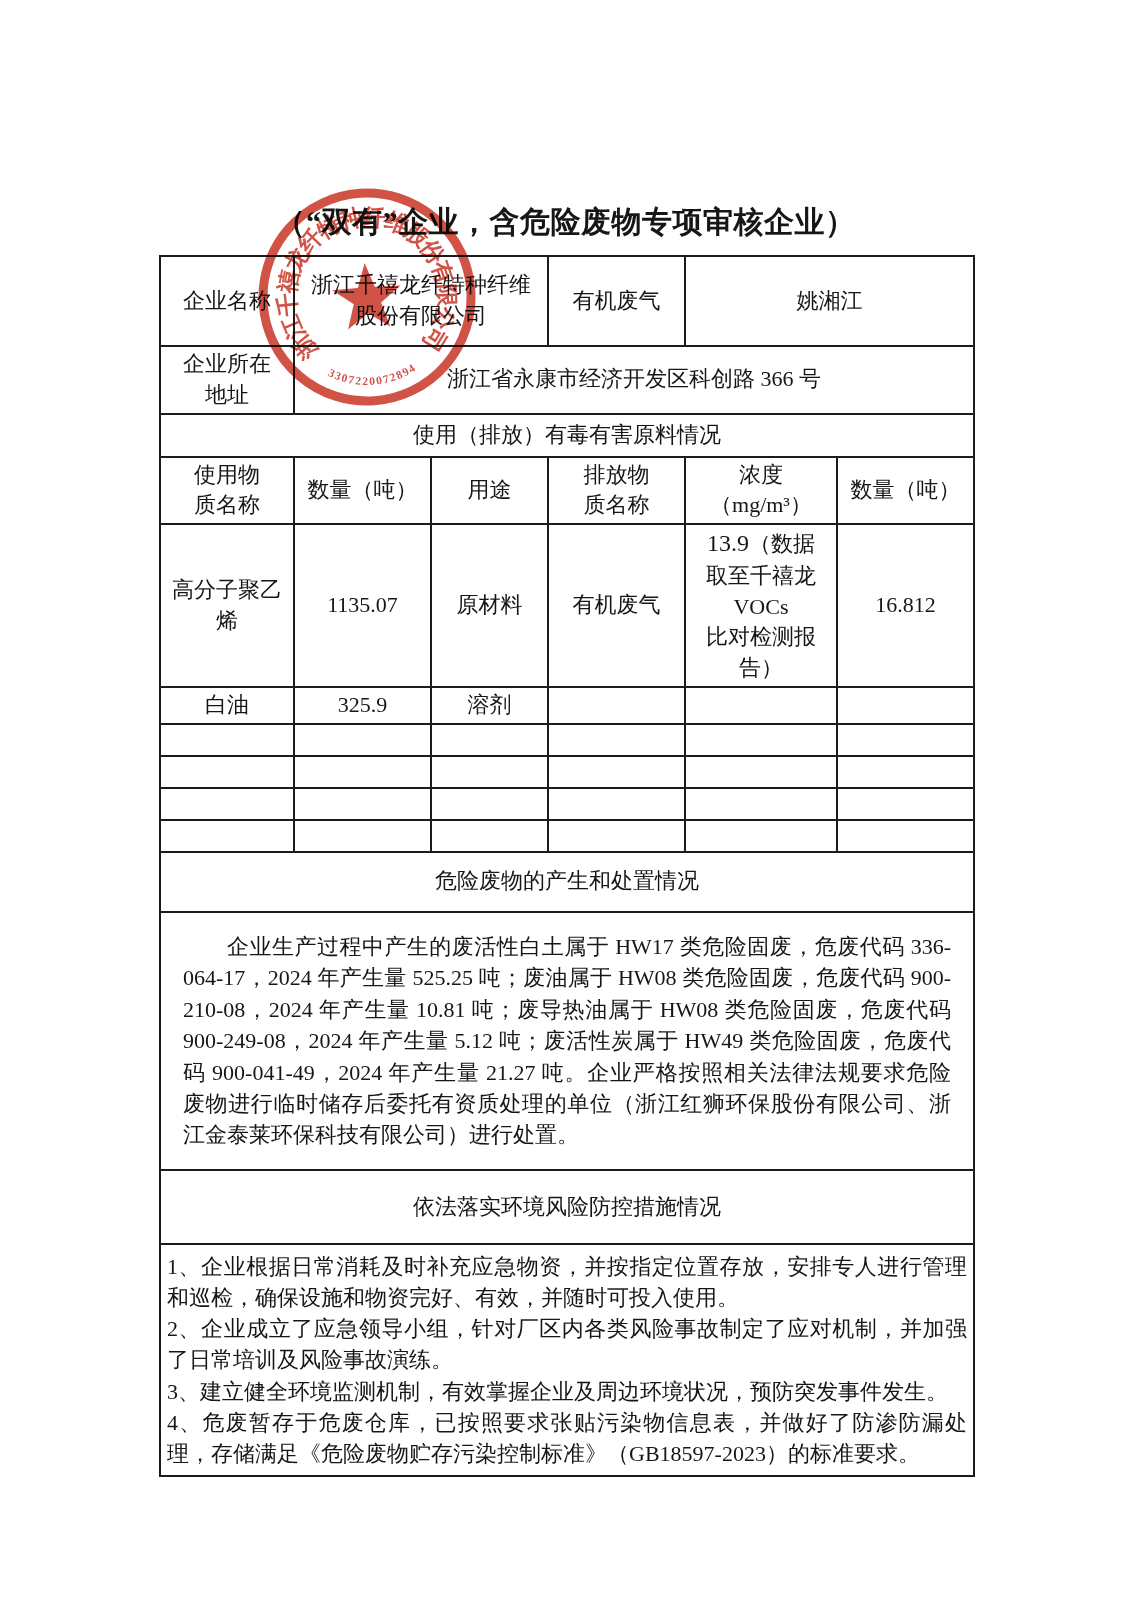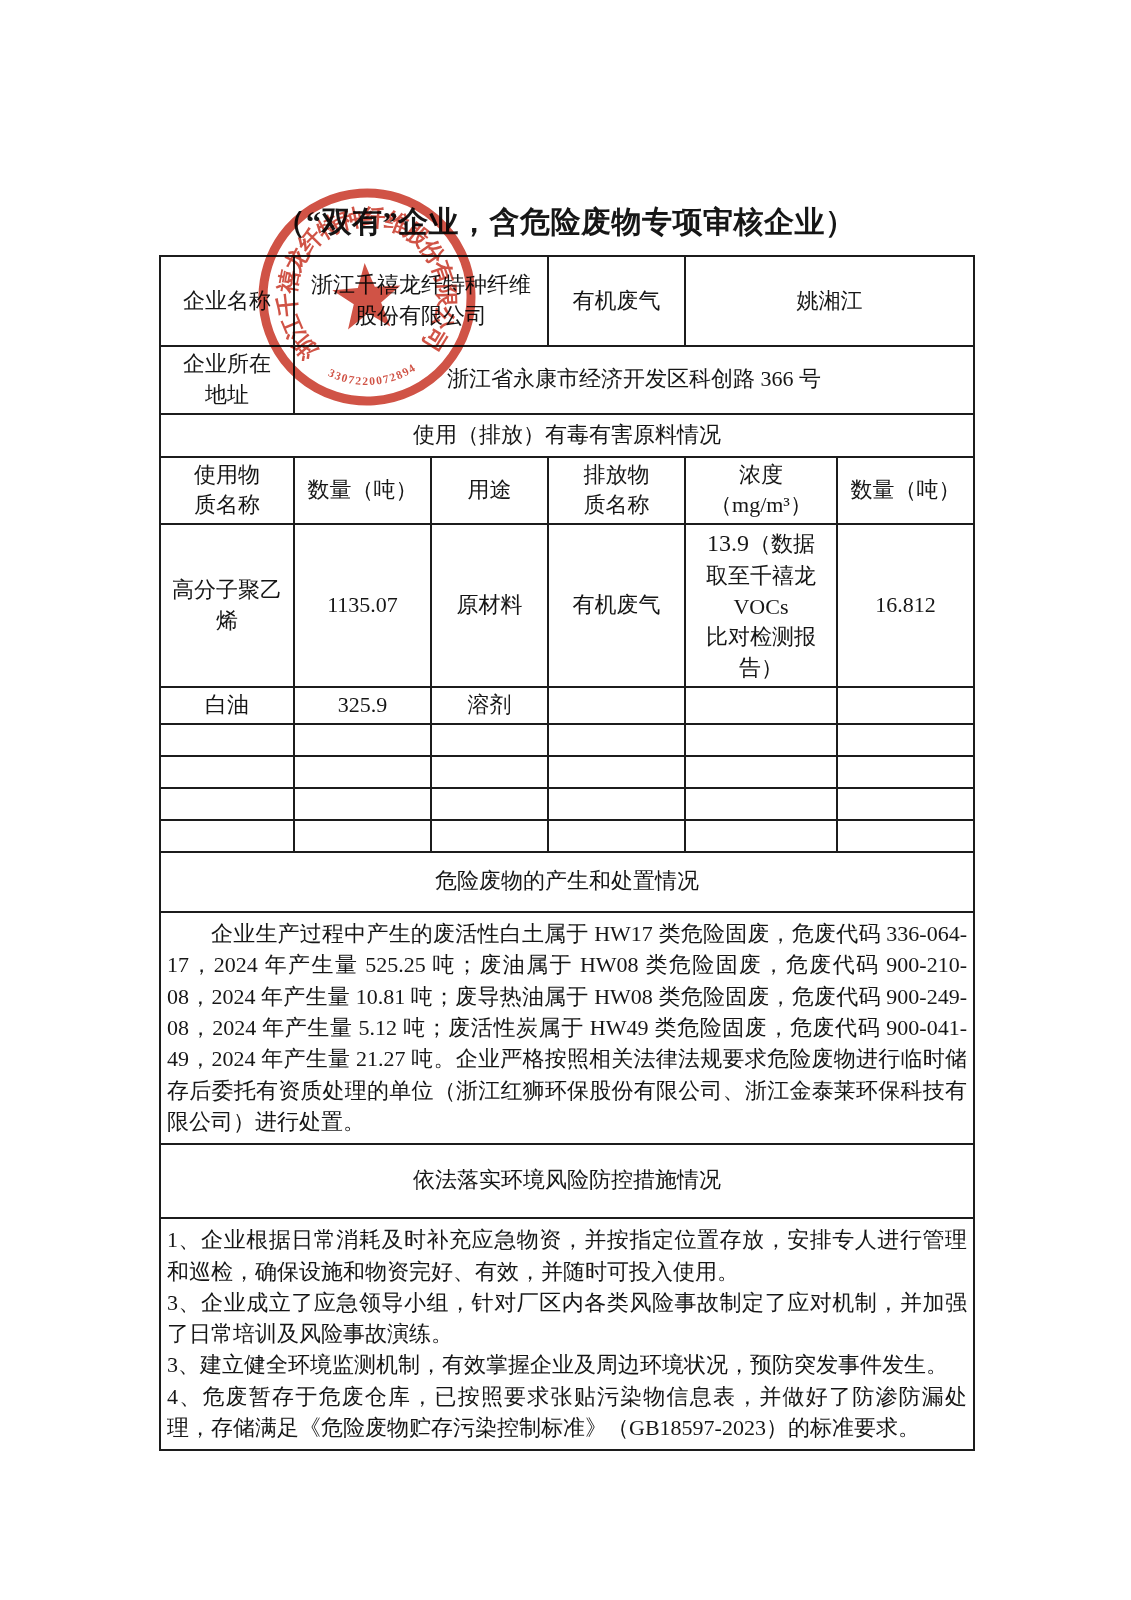--- a/index.html
+++ b/index.html
@@ -35,21 +35,21 @@
   tr.r-hbody td{height:226px;}
   tr.r-rlab td{height:68px;}
   tr.r-rbody td{height:226px;}
   .w3{display:inline-block;width:3em;text-align:right;vertical-align:middle;}
   .w4{display:inline-block;width:4em;text-align:center;vertical-align:middle;}
   td.conc{font-size:17px;line-height:1.32;padding:2px 4px;}
   .conc-val{font-size:24px;}
   .conc-note{white-space:pre-line;}
   td.left-lab{text-align:left;padding-left:13px;font-size:23px;}
   td.body-cell{vertical-align:top;text-align:left;padding:12px 13px 8px 13px;font-size:23px;}
-  .para{margin:0;text-indent:2em;text-align:justify;line-height:1.43;}
+  .para{margin:16px;text-indent:2em;text-align:justify;line-height:1.43;}
   .risk-item{margin:0;text-align:justify;line-height:1.42;}
   svg.stamp{
     position:absolute;left:247px;top:177px;width:240px;height:240px;
     opacity:0.87;mix-blend-mode:multiply;transform:rotate(-4deg);
     pointer-events:none;
   }
   svg.stamp text{font-family:"Liberation Serif","DejaVu Serif",serif;font-weight:bold;}
 </style>
 </head>
 <body>
@@ -158,21 +158,21 @@
       </td>
     </tr>
 
     <tr class="r-rlab">
       <td colspan="6" class="left-lab">依法落实环境风险防控措施情况</td>
     </tr>
 
     <tr class="r-rbody">
       <td colspan="6" class="body-cell">
         <div class="risk-item">1、企业根据日常消耗及时补充应急物资，并按指定位置存放，安排专人进行管理和巡检，确保设施和物资完好、有效，并随时可投入使用。</div>
-        <div class="risk-item">3、企业成立了应急领导小组，针对厂区内各类风险事故制定了应对机制，并加强了日常培训及风险事故演练。</div>
+        <div class="risk-item">2、企业成立了应急领导小组，针对厂区内各类风险事故制定了应对机制，并加强了日常培训及风险事故演练。</div>
         <div class="risk-item">3、建立健全环境监测机制，有效掌握企业及周边环境状况，预防突发事件发生。</div>
         <div class="risk-item">4、危废暂存于危废仓库，已按照要求张贴污染物信息表，并做好了防渗防漏处理，存储满足《危险废物贮存污染控制标准》（GB18597-2023）的标准要求。</div>
       </td>
     </tr>
   </tbody>
     </table>
 
   <svg class="stamp" viewBox="0 0 240 240" aria-hidden="true">
     <defs>
       <path id="arcTop" d="M 64.8 166.3 A 72 72 0 1 1 175.2 166.3" fill="none"></path>

